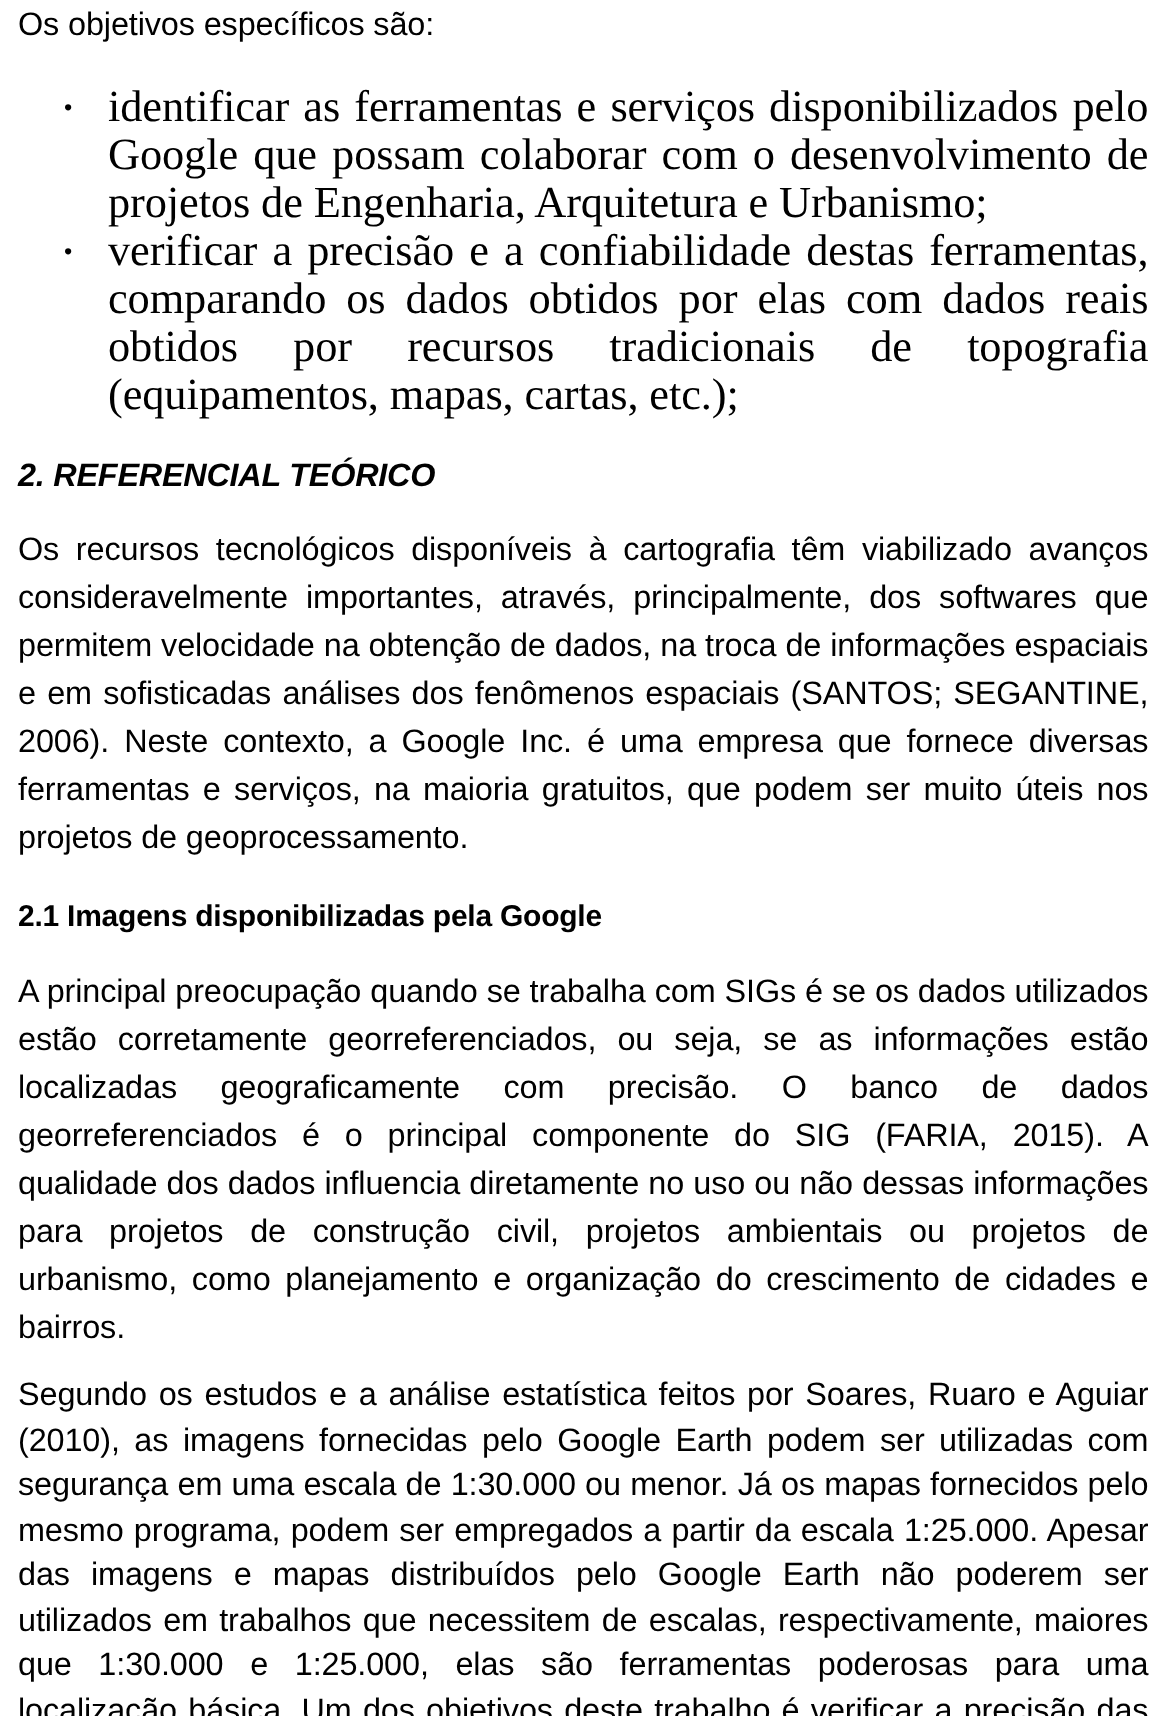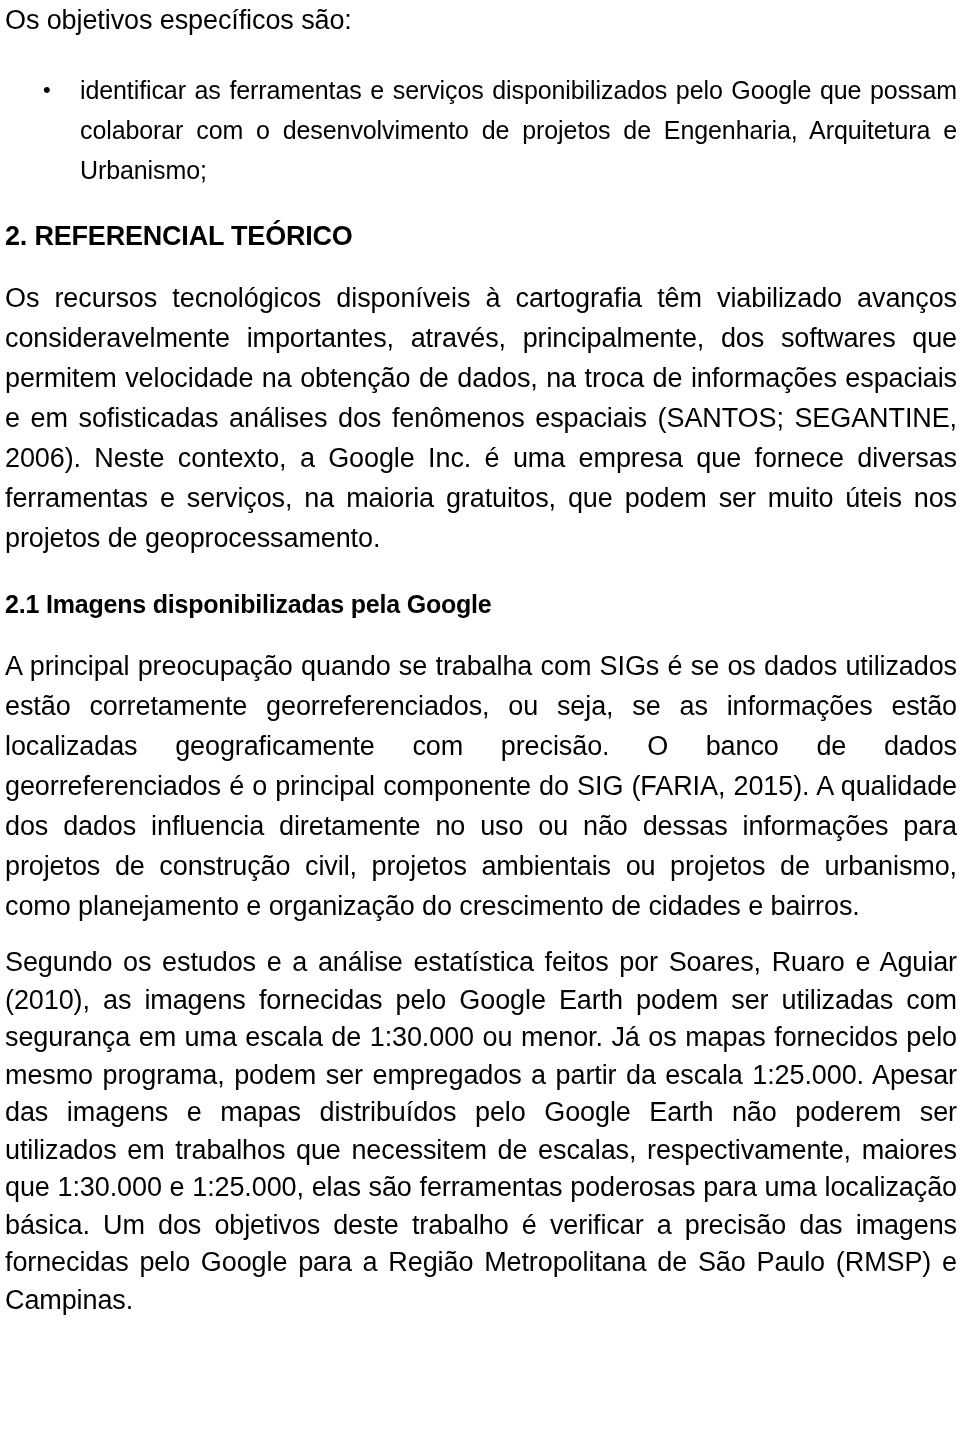--- a/index.html
+++ b/index.html
@@ -12,48 +12,49 @@
     height: 1430px;
     font-family: "Liberation Sans", sans-serif;
     color: #000000;
     -webkit-font-smoothing: antialiased;
   }
   .page {
     position: relative;
     width: 960px;
     height: 1430px;
     box-sizing: border-box;
-    padding: 0 3px 0 5px;
+    padding: 0 3px 0 15px;
     overflow: hidden;
   }
 
   
   .lead {
     font-size: 27px;
     line-height: 40px;
     text-align: left;
     margin: 0;
     padding: 0;
     letter-spacing: -0.1px;
   }
 
   ul.objectives {
     list-style: none;
     margin: 0;
     padding: 0;
   }
   ul.objectives > li {
     position: relative;
-    font-size: 25px;
+    font-size: 37px;
     line-height: 40px;
     text-align: justify;
     text-justify: inter-word;
     padding-left: 75px;
     margin: 0;
     letter-spacing: -0.1px;
+    font-family: Liberation Serif, serif;
   }
   ul.objectives > li::before {
     content: "\2022";
     position: absolute;
     left: 38px;
     top: 0;
     font-size: 22px;
     line-height: 40px;
   }
   ul.objectives > li .it {
@@ -61,20 +62,21 @@
   }
 
   h2.sec {
     font-size: 27px;
     line-height: 40px;
     font-weight: bold;
     margin: 0;
     padding: 0;
     text-align: left;
     letter-spacing: -0.2px;
+    font-style: italic;
   }
   h3.subsec {
     font-size: 25px;
     line-height: 40px;
     font-weight: bold;
     margin: 0;
     padding: 0;
     text-align: left;
     letter-spacing: -0.2px;
   }
@@ -102,20 +104,21 @@
 <body>
 
 <div class="page">
 
   <p class="lead">Os objetivos específicos são:</p>
 
   <div class="sp-30"></div>
 
   <ul class="objectives">
     <li><span>identificar as ferramentas e serviços disponibilizados pelo Google que possam colaborar com o desenvolvimento de projetos de Engenharia, Arquitetura e Urbanismo;</span><span class="it"></span><span></span></li>
+    <li><span>verificar a precisão e a confiabilidade destas ferramentas, comparando os dados obtidos por elas com dados reais obtidos por recursos tradicionais de topografia (equipamentos, mapas, cartas, etc.);</span><span class="it"></span><span></span></li>
   </ul>
 
   <div class="sp-26"></div>
 
   <h2 class="sec">2. REFERENCIAL TEÓRICO</h2>
 
   <div class="sp-22"></div>
 
   <p class="body">Os recursos tecnológicos disponíveis à cartografia têm viabilizado avanços consideravelmente importantes, através, principalmente, dos softwares que permitem velocidade na obtenção de dados, na troca de informações espaciais e em sofisticadas análises dos fenômenos espaciais (SANTOS; SEGANTINE, 2006). Neste contexto, a Google Inc. é uma empresa que fornece diversas ferramentas e serviços, na maioria gratuitos, que podem ser muito úteis nos projetos de geoprocessamento.</p>
 

